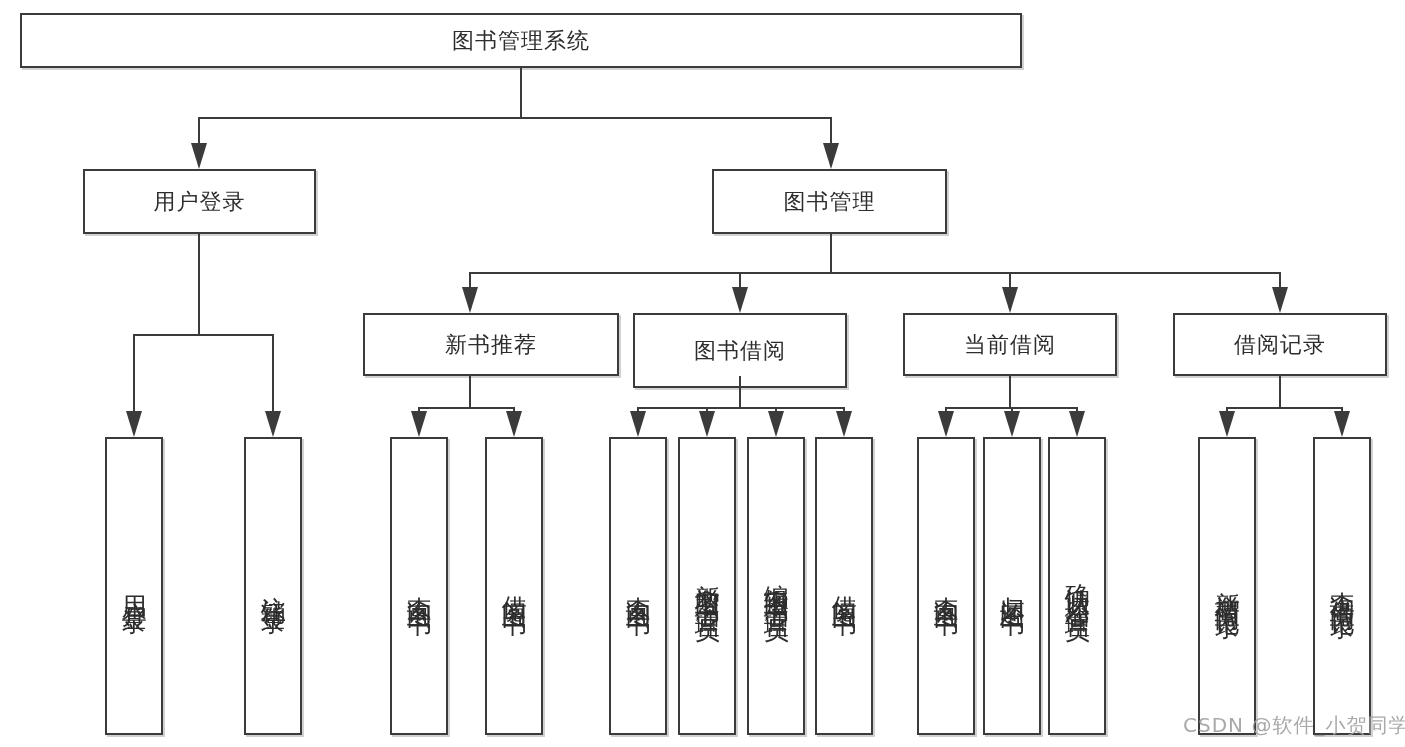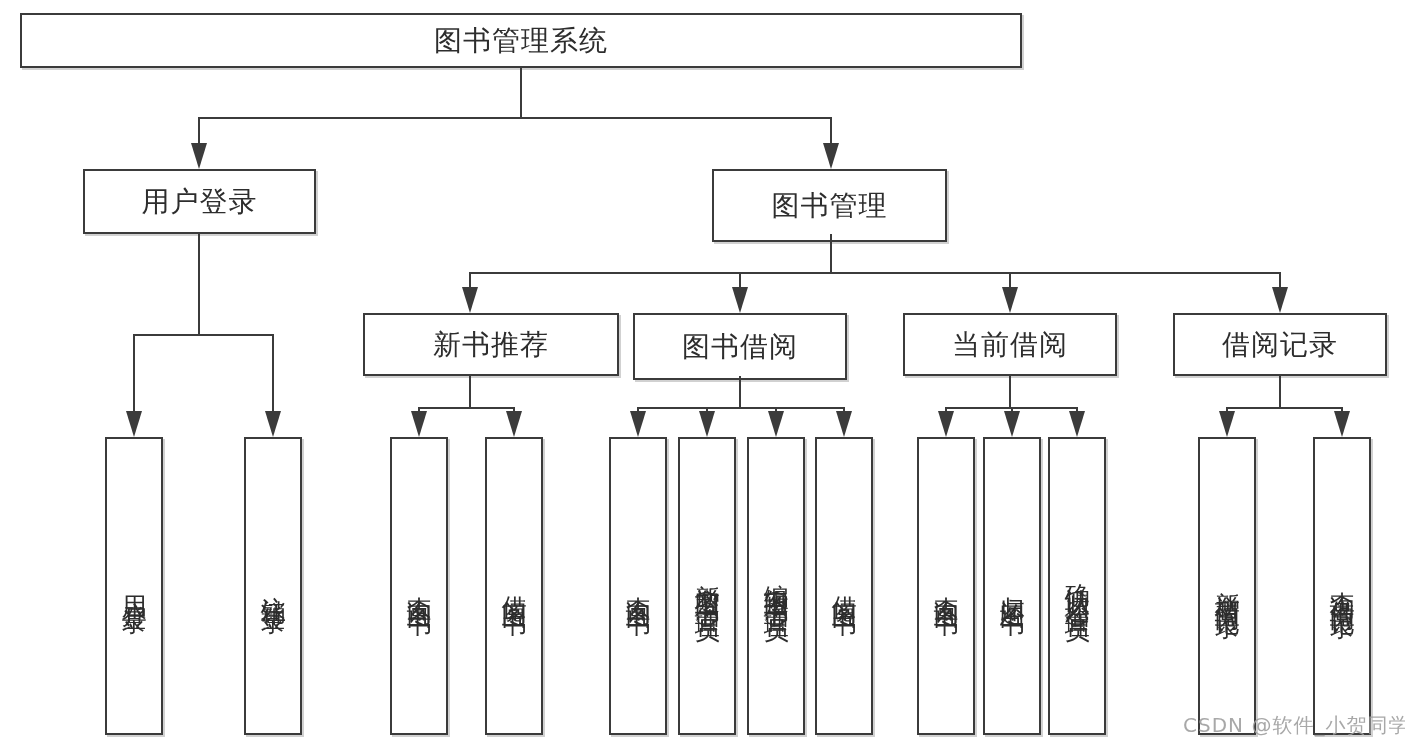--- a/index.html
+++ b/index.html
@@ -16,21 +16,21 @@
     position: absolute;
     box-sizing: border-box;
     background: #ffffff;
     border: 2px solid #3b3b3b;
     box-shadow: 2px 2px 0 rgba(90,90,90,0.28);
     display: flex;
     align-items: center;
     justify-content: center;
   }
   .box .lbl {
-    font-size: 28px;
+    font-size: 22px;
     color: #2d2d2d;
     letter-spacing: 1px;
     white-space: nowrap;
   }
   .box.v .lbl {
     writing-mode: vertical-rl;
     text-orientation: mixed;
     font-size: 25px;
     letter-spacing: 5px;
     line-height: 1.1;
@@ -75,21 +75,21 @@
   <div class="vl" style="left:520px;top:68px;height:49px"></div>
   <div class="hl" style="left:198px;top:117px;width:634px"></div>
   <div class="vl" style="left:198px;top:117px;height:28px"></div>
   <div class="vl" style="left:830px;top:117px;height:28px"></div>
   <div class="arr" style="left:191px;top:143px"></div>
   <div class="arr" style="left:823px;top:143px"></div>
 
   <div class="box h" style="left:83px;top:169px;width:233px;height:65px">
     <span class="lbl">用户登录</span>
   </div>
-  <div class="box h" style="left:712px;top:169px;width:235px;height:73px">
+  <div class="box h" style="left:712px;top:169px;width:235px;height:65px">
     <span class="lbl">图书管理</span>
   </div>
 
   <div class="vl" style="left:198px;top:234px;height:102px"></div>
   <div class="hl" style="left:133px;top:334px;width:141px"></div>
   <div class="vl" style="left:133px;top:334px;height:79px"></div>
   <div class="vl" style="left:272px;top:334px;height:79px"></div>
   <div class="arr" style="left:126px;top:411px"></div>
   <div class="arr" style="left:265px;top:411px"></div>
 
@@ -100,21 +100,21 @@
   <div class="vl" style="left:1009px;top:272px;height:17px"></div>
   <div class="vl" style="left:1279px;top:272px;height:17px"></div>
   <div class="arr" style="left:462px;top:287px"></div>
   <div class="arr" style="left:732px;top:287px"></div>
   <div class="arr" style="left:1002px;top:287px"></div>
   <div class="arr" style="left:1272px;top:287px"></div>
 
   <div class="box h" style="left:363px;top:313px;width:256px;height:63px">
     <span class="lbl">新书推荐</span>
   </div>
-  <div class="box h" style="left:633px;top:313px;width:214px;height:67px">
+  <div class="box h" style="left:633px;top:313px;width:214px;height:75px">
     <span class="lbl">图书借阅</span>
   </div>
   <div class="box h" style="left:903px;top:313px;width:214px;height:63px">
     <span class="lbl">当前借阅</span>
   </div>
   <div class="box h" style="left:1173px;top:313px;width:214px;height:63px">
     <span class="lbl">借阅记录</span>
   </div>
 
   <div class="vl" style="left:469px;top:376px;height:33px"></div>

